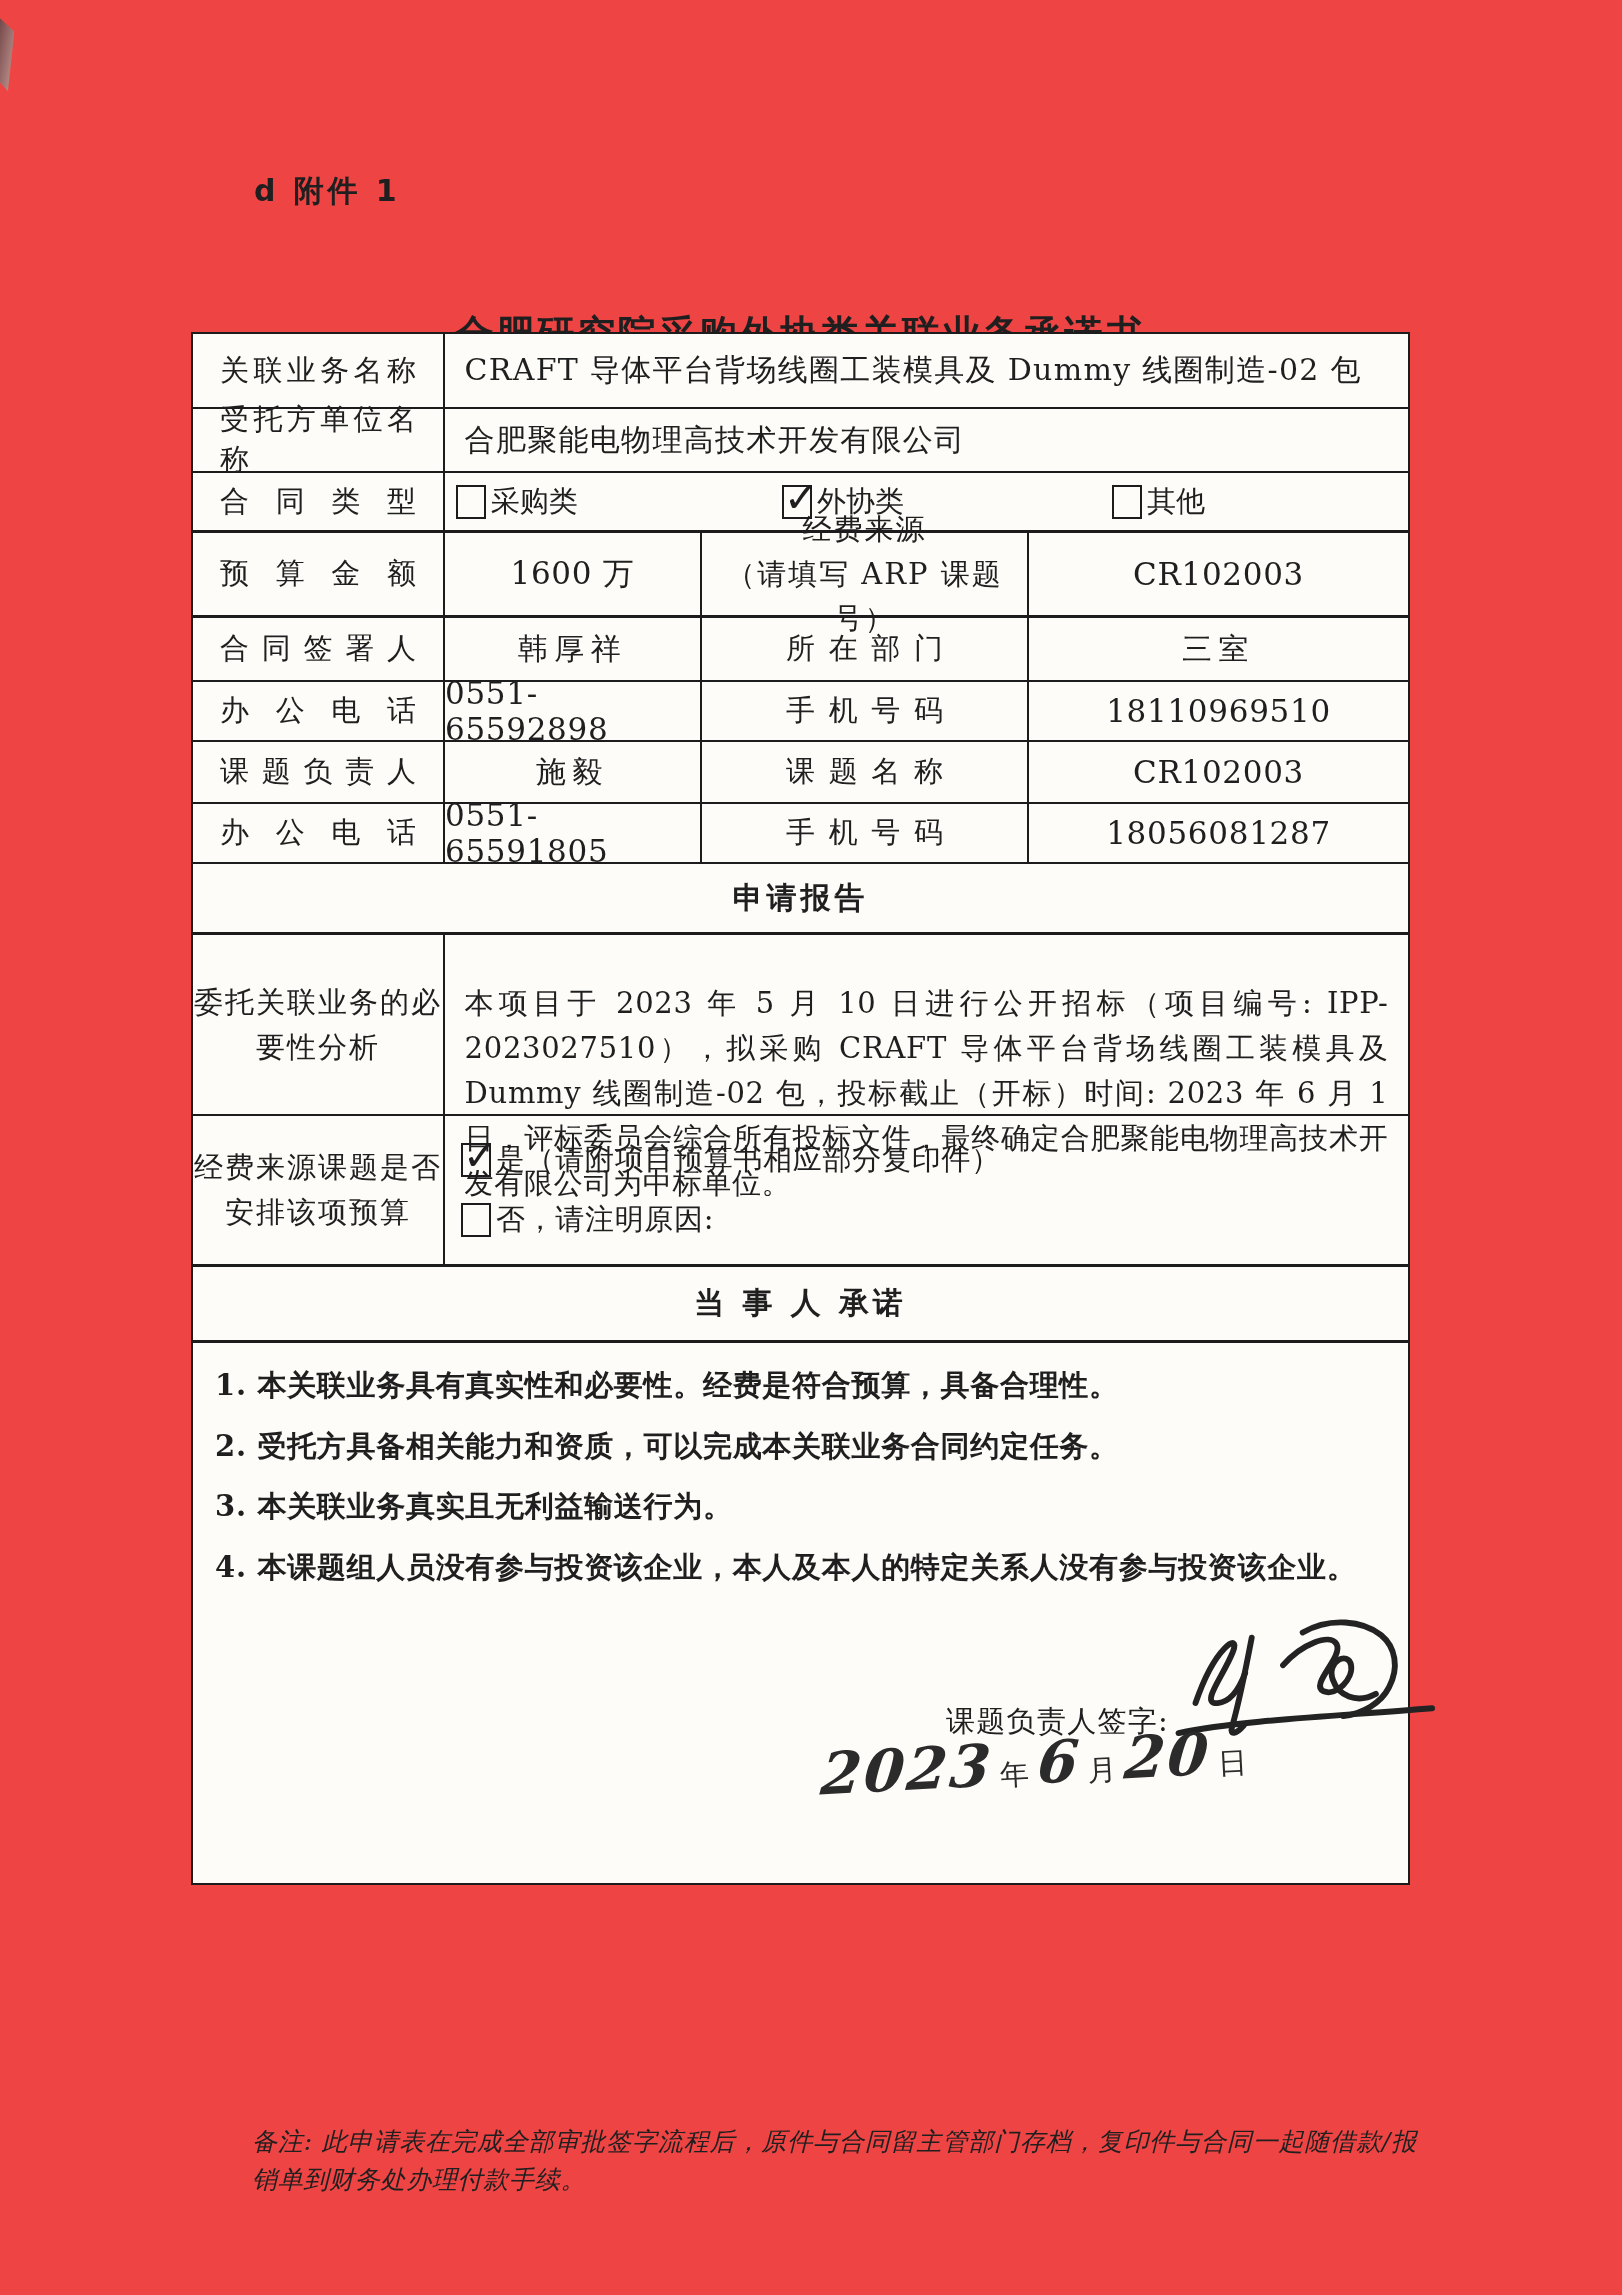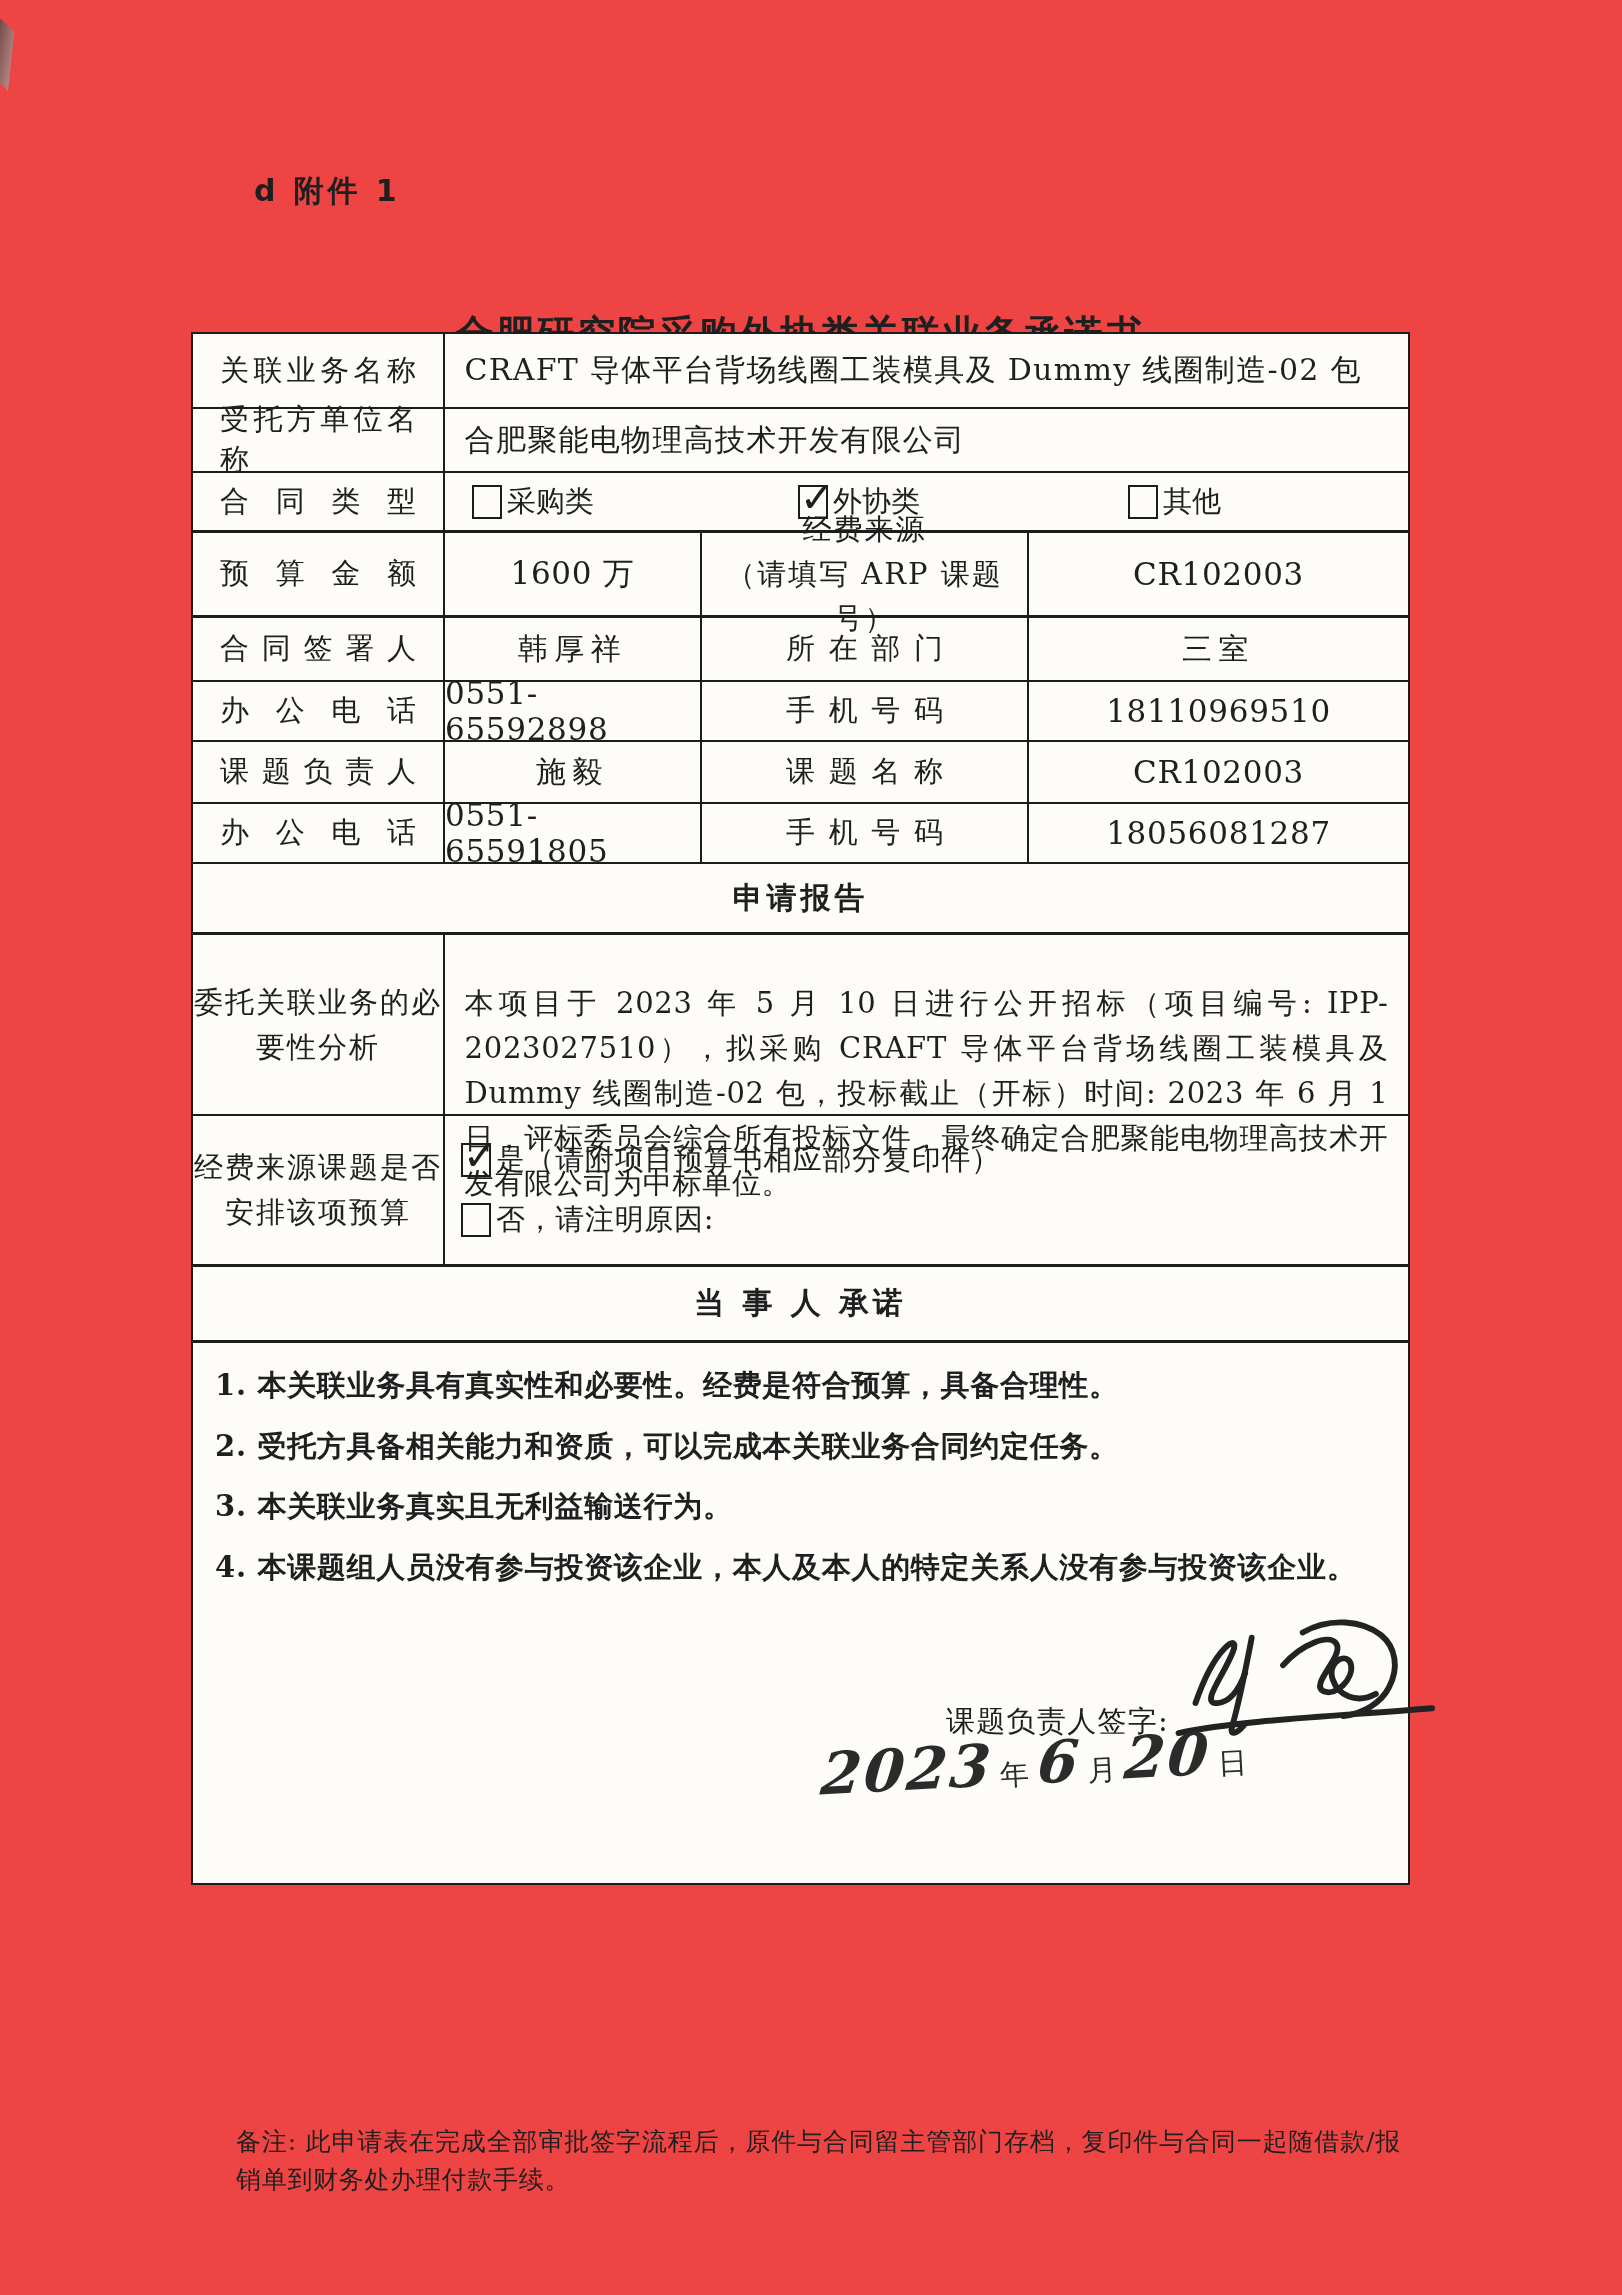--- a/index.html
+++ b/index.html
@@ -103,22 +103,22 @@
     display:flex;align-items:baseline;transform:rotate(-3deg);
     color:#2b2b2b;
   }
   .sig-date .dnum{
     font-size:58px;font-style:italic;font-weight:600;
     transform:skewX(-8deg);letter-spacing:2.6px;
   }
   .sig-date .dunit{font-size:29px;margin:0 9.2px 0 6.5px;}
 
   .footnote{
-    position:absolute;left:236px;top:2123px;width:1165px;
-    font-size:25px;line-height:38px;letter-spacing:0.7px;text-align:justify;
+    position:absolute;left:252px;top:2123px;width:1165px;
+    font-size:25px;line-height:38px;letter-spacing:0.7px;text-align:justify;font-style:italic;
   }
 </style>
 </head>
 <body>
 
 <div class="page">
 
   <div class="corner-shadow"></div>
 
   <div class="attach-label hei">d 附件 1</div>
@@ -143,21 +143,21 @@
       <div class="cell cgrow value-left">
         <span class="vtext kai">合肥聚能电物理高技术开发有限公司</span>
       </div>
     </div>
 
     <div class="trow thick" style="height:60px;">
       <div class="cell c1">
         <span class="jlabel kai">合同类型</span>
       </div>
       <div class="cell cgrow opts">
-        <span class="opt kai" style="margin-left:16px;">
+        <span class="opt kai" style="margin-left:0;">
           <span class="cbx">
               <span class="mark"></span>
             </span>
           <span>采购类</span>
         </span>
         <span class="opt kai" style="margin-left:204px;">
           <span class="cbx">
               <span class="mark">✓</span>
             </span>
           <span>外协类</span>

